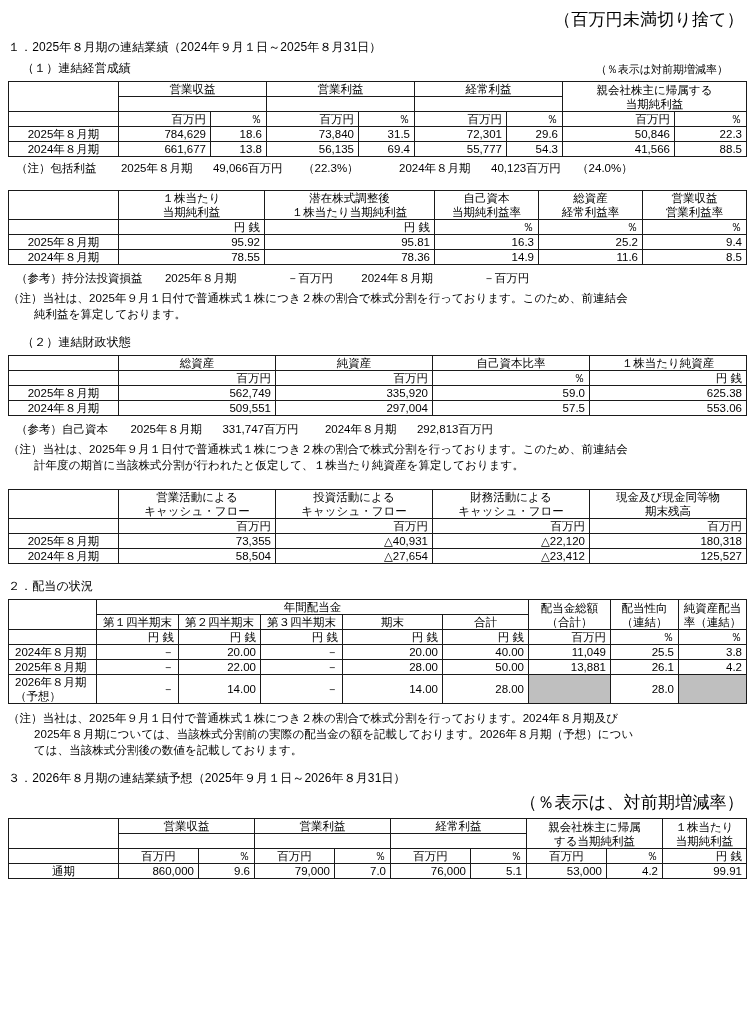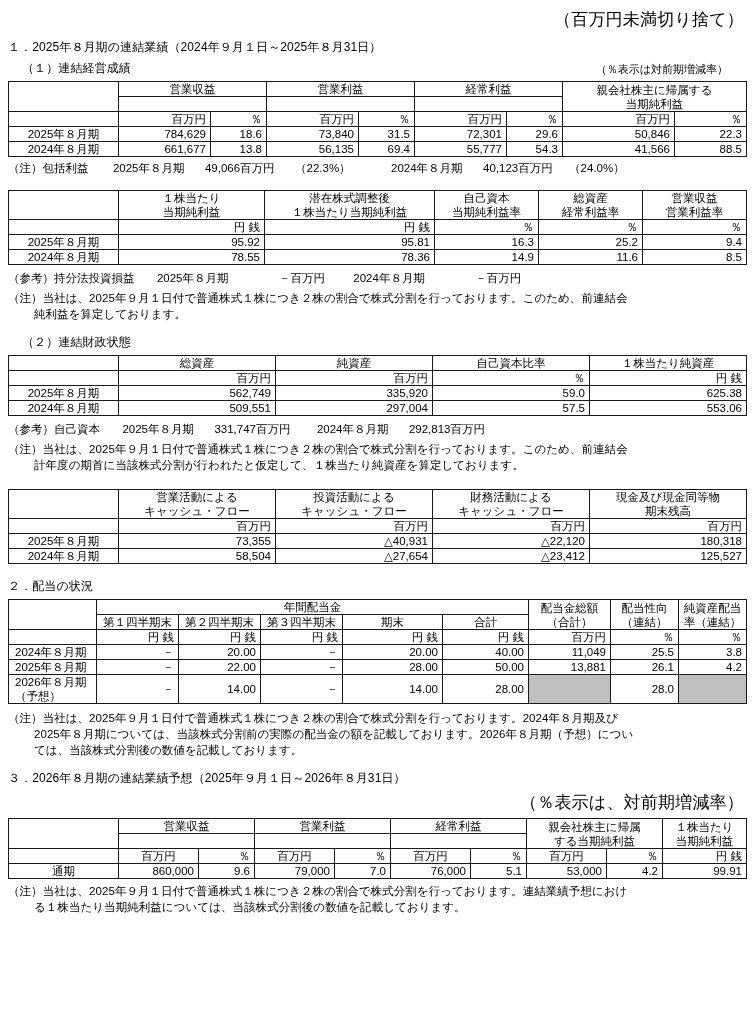--- a/index.html
+++ b/index.html
@@ -46,21 +46,21 @@
   .shade{background:#bfbfbf;}
 
   .note{
     font-size:11.5px;
     line-height:16px;
     padding-left:8px;
     padding-right:20px;
     letter-spacing:.05px;
   }
   .note .ind{display:block;padding-left:26px;}
-  .note-flex{padding-left:8px;font-size:11.5px;}
+  .note-flex{padding-left:16px;font-size:11.5px;}
   .gap4{height:4px;}
   .gap6{height:6px;}
   .gap8{height:8px;}
   .gap12{height:12px;}
   .gap14{height:14px;}
   .sp{display:inline-block;}
 </style>
 </head>
 <body>
 
@@ -522,18 +522,14 @@
       <td class="num">76,000</td>
       <td class="num">5.1</td>
       <td class="num">53,000</td>
       <td class="num">4.2</td>
       <td class="num">99.91</td>
     </tr>
   </tbody>
     </table>
 
   <div class="gap4"></div>
-  <div class="note">
-    <span>（注）当社は、2025年９月１日付で普通株式１株につき２株の割合で株式分割を行っております。連結業績予想におけ</span>
-    <span class="ind">る１株当たり当期純利益については、当該株式分割後の数値を記載しております。</span>
-  </div>
 
 </div>
 
 </body></html>

